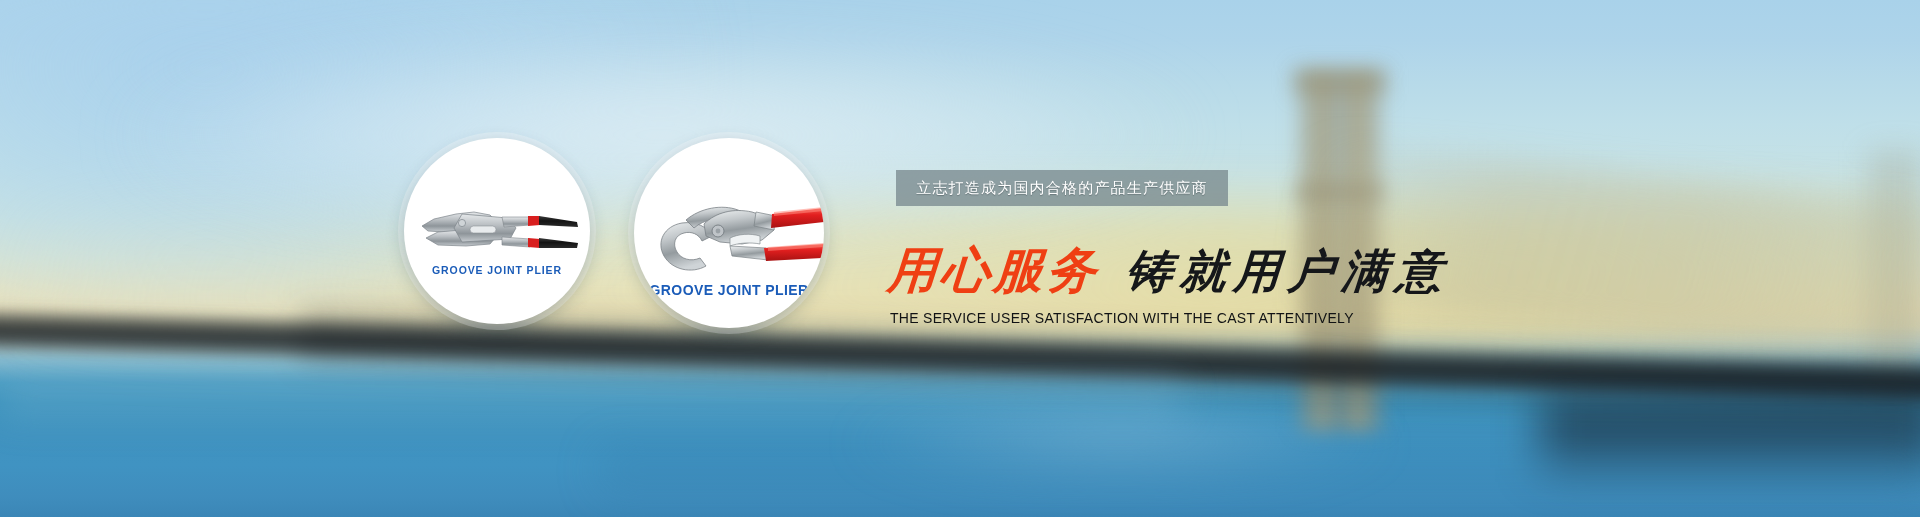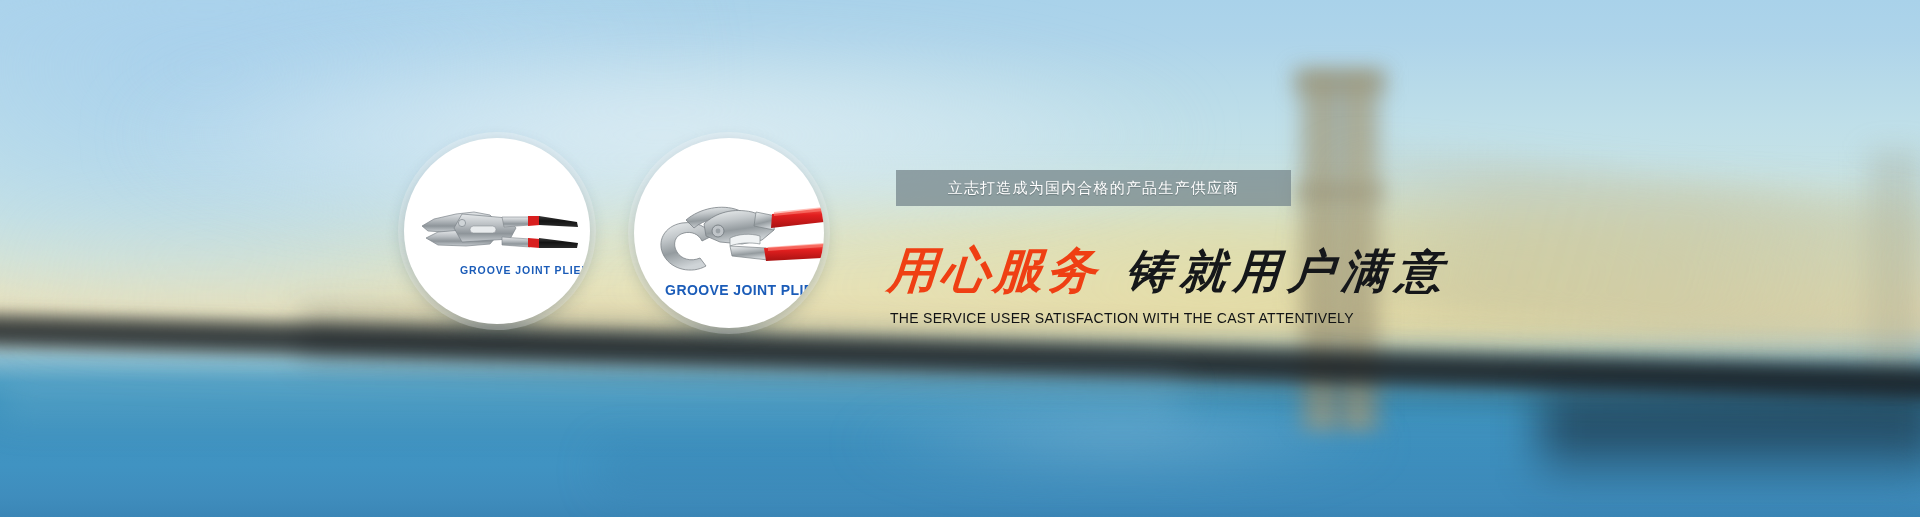--- a/index.html
+++ b/index.html
@@ -255,21 +255,21 @@
   .circle-two {
     left: 634px;
     top: 138px;
     width: 190px;
     height: 190px;
   }
 
   .product-caption {
     position: absolute;
     width: 100%;
-    text-align: right;
+    text-align: center;
     color: #1b5cb8;
     font-weight: bold;
     letter-spacing: 0.6px;
     font-family: "Liberation Sans", "DejaVu Sans", sans-serif;
     white-space: nowrap;
   }
   .circle-one .product-caption {
     top: 126px;
     font-size: 10.5px;
     letter-spacing: 0.9px;
@@ -287,21 +287,21 @@
     width: 100%;
     height: 100%;
   }
 
   
 
   .tagline-bar {
     position: absolute;
     left: 896px;
     top: 170px;
-    width: 395px;
+    width: 332px;
     height: 36px;
     background: rgba(122,139,144,0.78);
     display: flex;
     align-items: center;
     justify-content: center;
   }
   .tagline-bar-text {
     color: #ffffff;
     font-size: 15px;
     letter-spacing: 1.2px;

